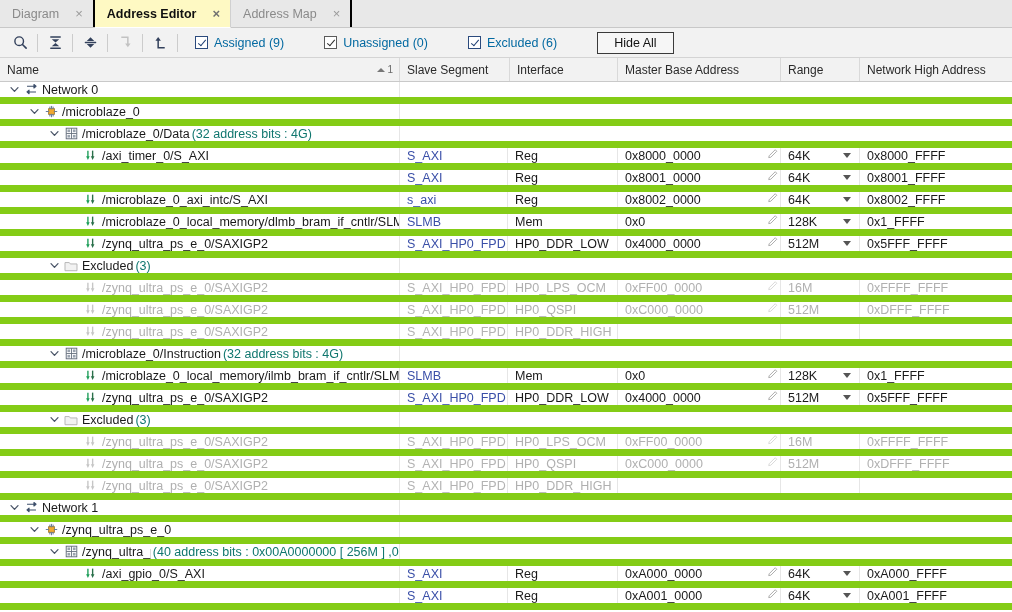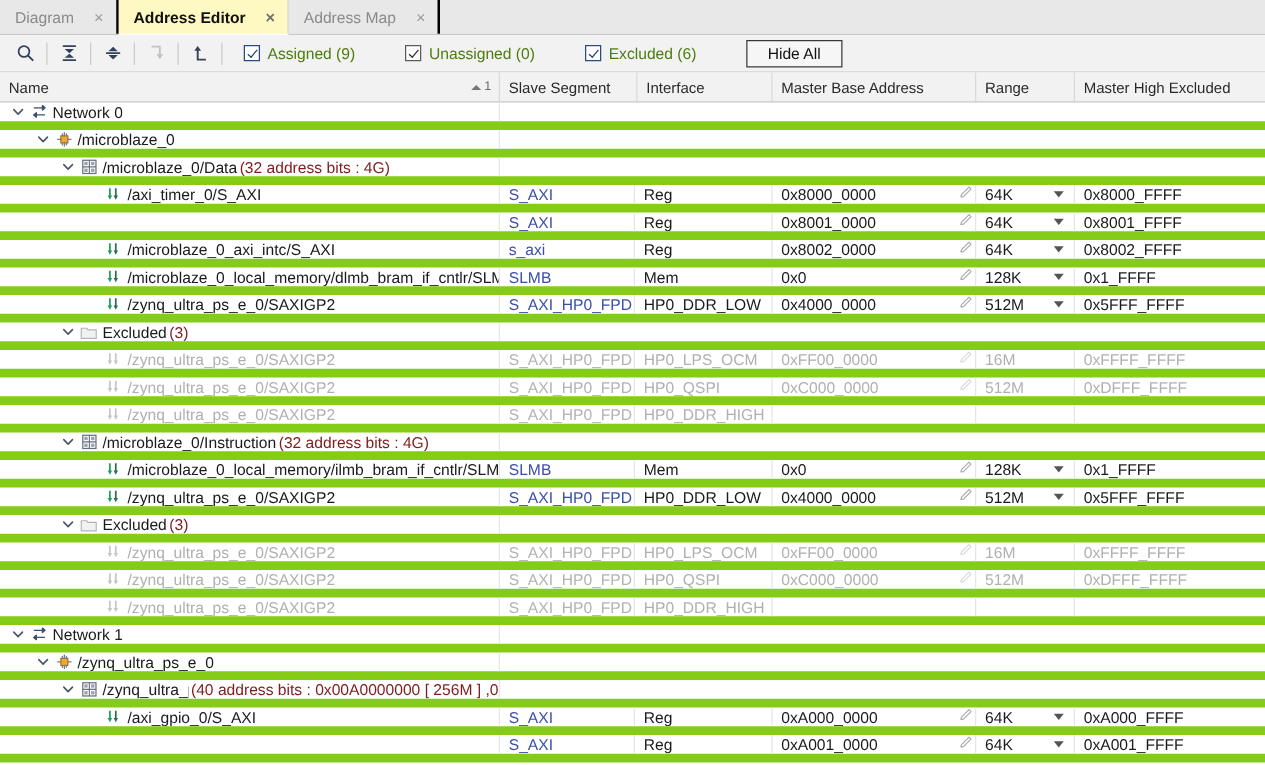--- a/index.html
+++ b/index.html
@@ -66,21 +66,21 @@
   }
   .tb-sep {
     width: 1px; height: 18px;
     background: #cccccc;
     margin: 0 3px;
   }
   .chk-item {
     display: flex; align-items: center;
     margin-right: 40px;
     font-size: 12.5px;
-    color: #4d7c0f;
+    color: #0369a1;
     white-space: nowrap;
   }
   .chk-item.first { margin-left: 14px; }
   .cbox {
     width: 13px; height: 13px;
     border: 1px solid #5b5b5b;
     background: #ffffff;
     margin-right: 6px;
     position: relative;
     flex: none;
@@ -182,21 +182,21 @@
     flex: none;
     color: #4a5568;
   }
   .twisty svg { display: block; }
   .ico {
     width: 18px; height: 100%;
     display: flex; align-items: center; justify-content: center;
     flex: none;
   }
   .nm { padding-left: 2px; overflow: hidden; white-space: nowrap; }
-  .nm-sub { color: #7f1d1d; }
+  .nm-sub { color: #0f766e; }
 
   .pencil { color: #a9a9a9; flex: none; }
   .dd-arrow {
     width: 0; height: 0;
     border-left: 4px solid transparent;
     border-right: 4px solid transparent;
     border-top: 5px solid #555;
     flex: none;
   }
 </style>
@@ -288,21 +288,21 @@
   <div class="th th-iface">
     <span>Interface</span>
   </div>
   <div class="th th-mba">
     <span>Master Base Address</span>
   </div>
   <div class="th th-range">
     <span>Range</span>
   </div>
   <div class="th th-mha">
-    <span>Master High Excluded</span>
+    <span>Network High Address</span>
   </div>
 </div>
 
 <div class="tbody" id="tbody">
     <div class="row group">
       <div class="cell c-name">
         <div class="namewrap" style="padding-left: 6px;">
           <span class="twisty">
             <svg width="11" height="11" viewBox="0 0 12 12">
     <path d="M2.2 4 L6 8 L9.8 4" fill="none" stroke="#4a5568" stroke-width="1.4" stroke-linecap="round" stroke-linejoin="round"></path>

